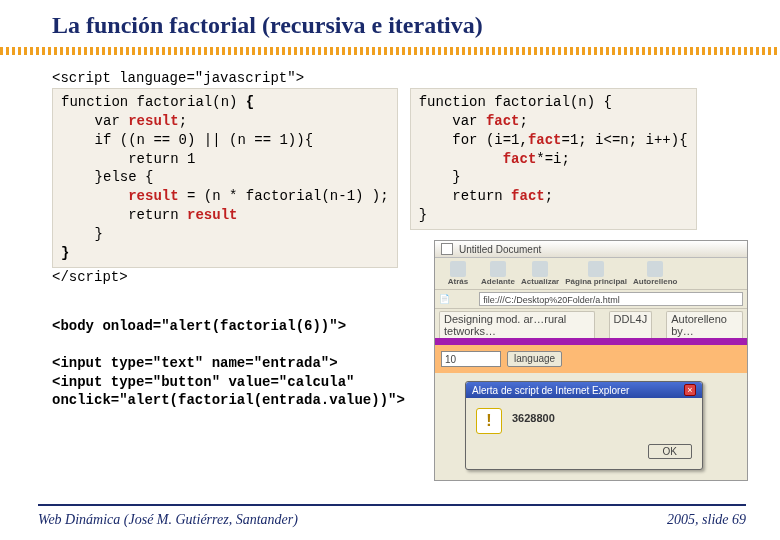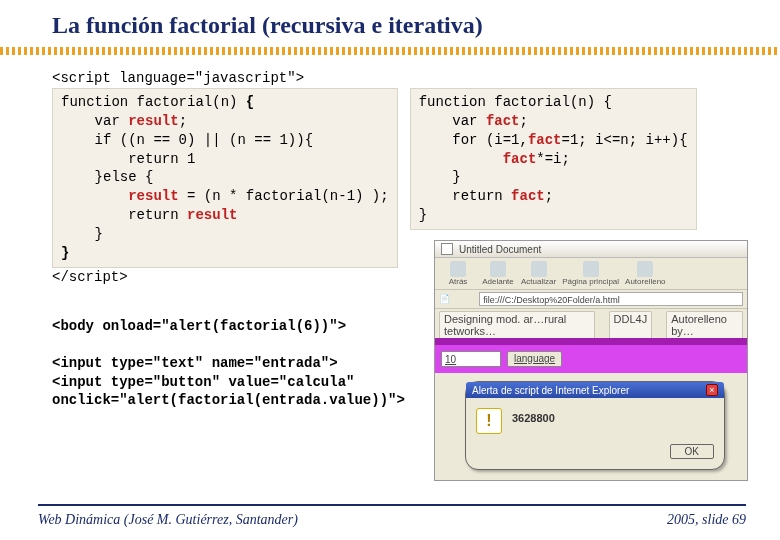--- a/index.html
+++ b/index.html
@@ -70,20 +70,21 @@
     border-bottom:1px solid #bbb;
     font-size:10px;
   }
   .doc-icon {
     width:12px; height:12px; background:#fff; border:1px solid #888;
     position:relative;
   }
   .toolbar {
     display:flex; gap:6px; padding:3px 6px; border-bottom:1px solid #c8c4b6;
     align-items:center;
+    font-weight:bold;
   }
   .tb-btn {
     display:flex; flex-direction:column; align-items:center;
     font-size:8px; color:#555; min-width:34px;
   }
   .tb-ico { width:16px; height:16px; background:#cfd8dc; border-radius:2px; }
   .addr {
     display:flex; gap:4px; padding:2px 4px; border-bottom:1px solid #c8c4b6;
     align-items:center;
   }
@@ -96,30 +97,30 @@
   .tabrow {
     display:flex; gap:14px; padding:2px 4px 0 4px;
     border-bottom:7px solid #a21caf;
     font-size:11px;
   }
   .tab {
     background:#f6f4ec; border:1px solid #c8c4b6; border-bottom:none;
     padding:1px 4px; border-radius:2px 2px 0 0;
   }
   .webpage {
-    background:#d946ef; padding:6px; display:flex; gap:6px; align-items:center;text-decoration:underline;
+    background:#fdba74; padding:6px; display:flex; gap:6px; align-items:center;
   }
   .web-input { width:60px; height:16px; border:1px solid #888; background:#fff;
     font-size:10px; padding:0 3px; line-height:16px; }
   .web-btn { background:#ece9d8; border:1px solid #888; height:16px;
     padding:0 6px; font-size:10px; line-height:14px; border-radius:2px;}
   .dialog {
-    margin:8px 22px 10px 30px; background:#ece9d8;
+    margin:8px 44px 10px 30px; background:#ece9d8;
     border:1px solid #666; box-shadow:2px 2px 3px rgba(0,0,0,0.3);
-    border-radius:13px;
+    border-radius:3px;
   }
   .dlg-title {
     background:linear-gradient(#4a6fd4,#2a4aa8); color:#fff;
     font-size:10px; padding:2px 6px;
     border-top-left-radius:3px; border-top-right-radius:3px;
     display:flex; align-items:center; justify-content:space-between;
   }
   .dlg-x { width:12px;height:12px;background:#d44;border:1px solid #800;
     color:#fff;font-size:9px;line-height:10px;text-align:center;border-radius:2px;}
   .dlg-body {

